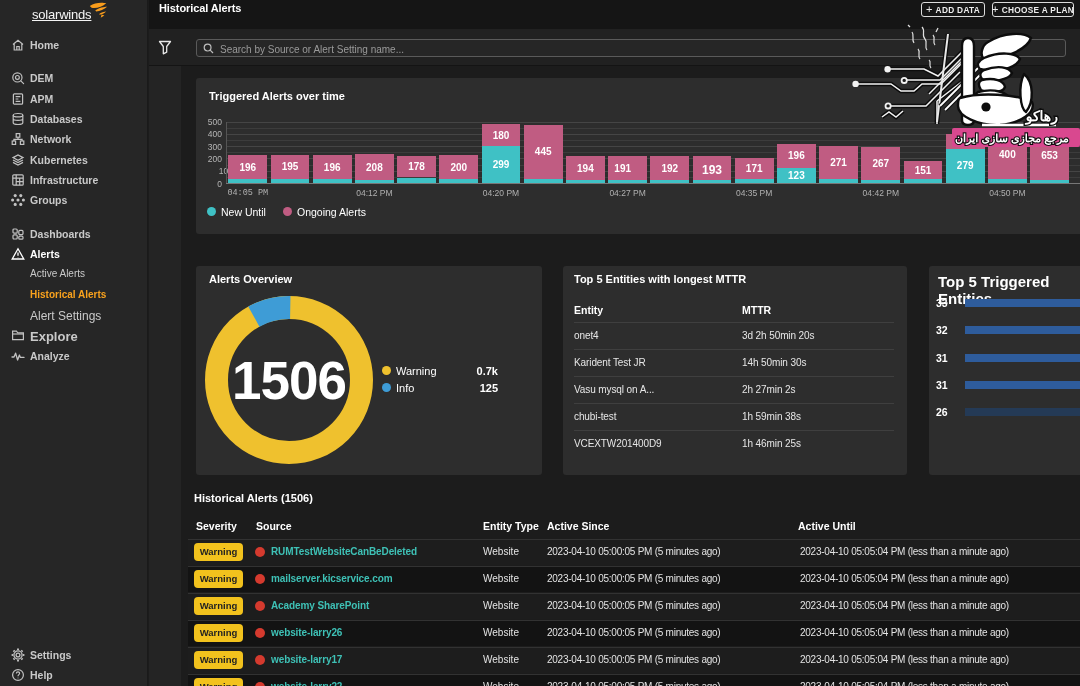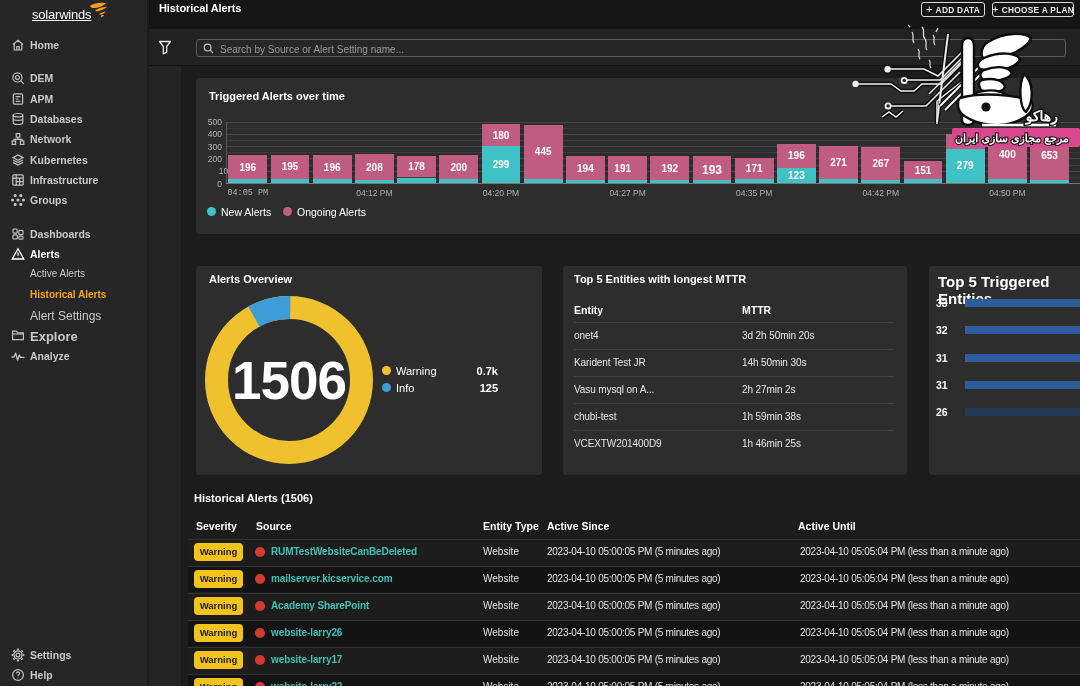--- a/index.html
+++ b/index.html
@@ -207,21 +207,21 @@
 <div class="abs" style="left:1030.2px;top:149.5px;width:38.8px;text-align:center;font-size:10px;font-weight:bold;color:#fff;">653</div>
 <div class="abs" style="left:226.0px;top:183.0px;width:980px;height:1px;background:#777;"></div>
 <div class="abs" style="left:217.8px;top:188px;width:60px;text-align:center;font-size:8.5px;color:#b0b0b0;font-family:Liberation Mono, monospace;">04:05 PM</div>
 <div class="abs" style="left:344.4px;top:188px;width:60px;text-align:center;font-size:8.5px;color:#b0b0b0;">04:12 PM</div>
 <div class="abs" style="left:471.0px;top:188px;width:60px;text-align:center;font-size:8.5px;color:#b0b0b0;">04:20 PM</div>
 <div class="abs" style="left:597.6px;top:188px;width:60px;text-align:center;font-size:8.5px;color:#b0b0b0;">04:27 PM</div>
 <div class="abs" style="left:724.2px;top:188px;width:60px;text-align:center;font-size:8.5px;color:#b0b0b0;">04:35 PM</div>
 <div class="abs" style="left:850.8px;top:188px;width:60px;text-align:center;font-size:8.5px;color:#b0b0b0;">04:42 PM</div>
 <div class="abs" style="left:977.4px;top:188px;width:60px;text-align:center;font-size:8.5px;color:#b0b0b0;">04:50 PM</div>
 <div class="abs" style="left:207px;top:207px;width:9px;height:9px;border-radius:50%;background:#3fc1c5;"></div>
-<div class="abs" style="left:221px;top:206px;font-size:10.5px;color:#fff;">New Alerts</div>
+<div class="abs" style="left:221px;top:206px;font-size:10.5px;color:#fff;">New Until</div>
 <div class="abs" style="left:283px;top:207px;width:9px;height:9px;border-radius:50%;background:#c05c82;"></div>
 <div class="abs" style="left:297px;top:206px;font-size:10.5px;color:#fff;">Ongoing Alerts</div>
 <div class="abs" style="left:196px;top:266px;width:346px;height:209px;background:#2d2d2d;border-radius:3px;"></div>
 <div class="abs" style="left:209px;top:273px;font-size:11px;font-weight:bold;color:#fff;">Alerts Overview</div>
 <svg class="abs" style="left:197px;top:288px;" width="184" height="184" viewBox="0 0 184 184">
 <circle cx="92" cy="92" r="72.5" fill="none" stroke="#efc12e" stroke-width="23"></circle>
 <path d="M 56.85 28.59 A 72.5 72.5 0 0 1 93.27 19.51" fill="none" stroke="#3e9cd6" stroke-width="23"></path>
 </svg>
 <div class="abs" style="left:209px;top:350px;width:160px;text-align:center;font-size:53px;font-weight:bold;color:#fff;letter-spacing:-1px;">1506</div>
 <div class="abs" style="left:382px;top:366px;width:9px;height:9px;border-radius:50%;background:#efc12e;"></div>

